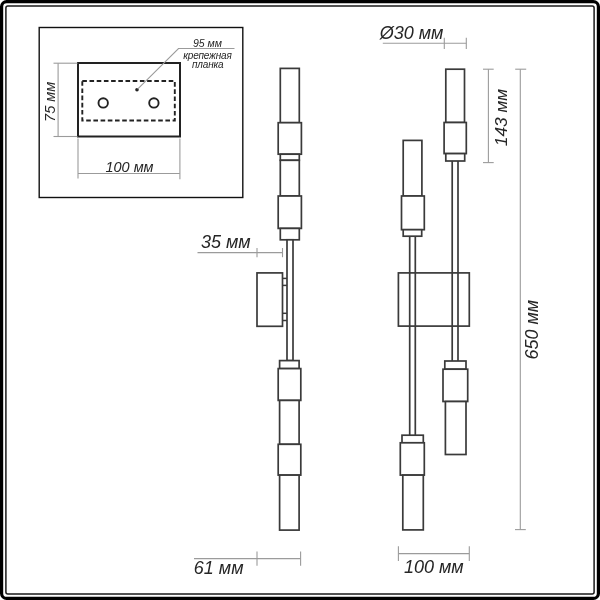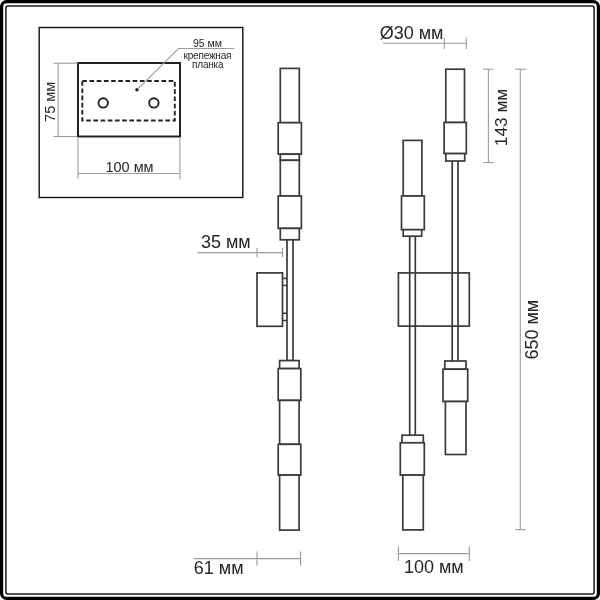--- a/index.html
+++ b/index.html
@@ -1,16 +1,16 @@
 <!DOCTYPE html>
 <html><head>
 <meta charset="utf-8">
 <style>
   html,body{margin:0;padding:0;background:#ffffff;}
-  #stage{width:600px;height:600px;position:relative;font-family:"Liberation Sans",sans-serif;}
+  #stage{width:600px;height:600px;position:relative;font-family:"Liberation Sans",sans-serif;font-style:italic;}
   svg{display:block;}
   text{fill:#262626;font-family:"Liberation Sans",sans-serif;}
 </style>
 </head>
 <body>
 <div id="stage">
 <svg width="600" height="600" viewBox="0 0 600 600">
 
   <rect x="0" y="0" width="600" height="600" fill="#ffffff"></rect>
 

